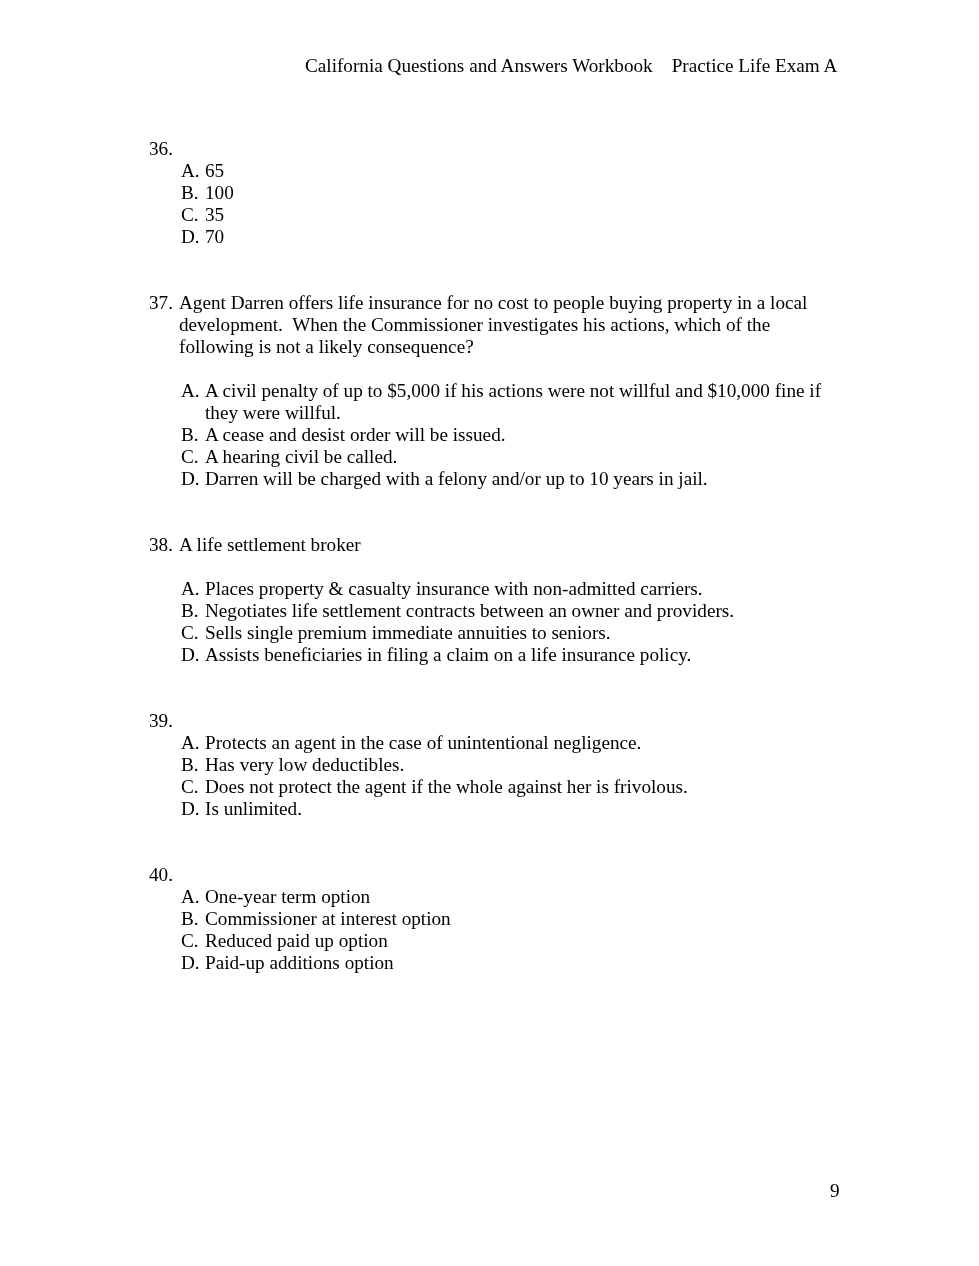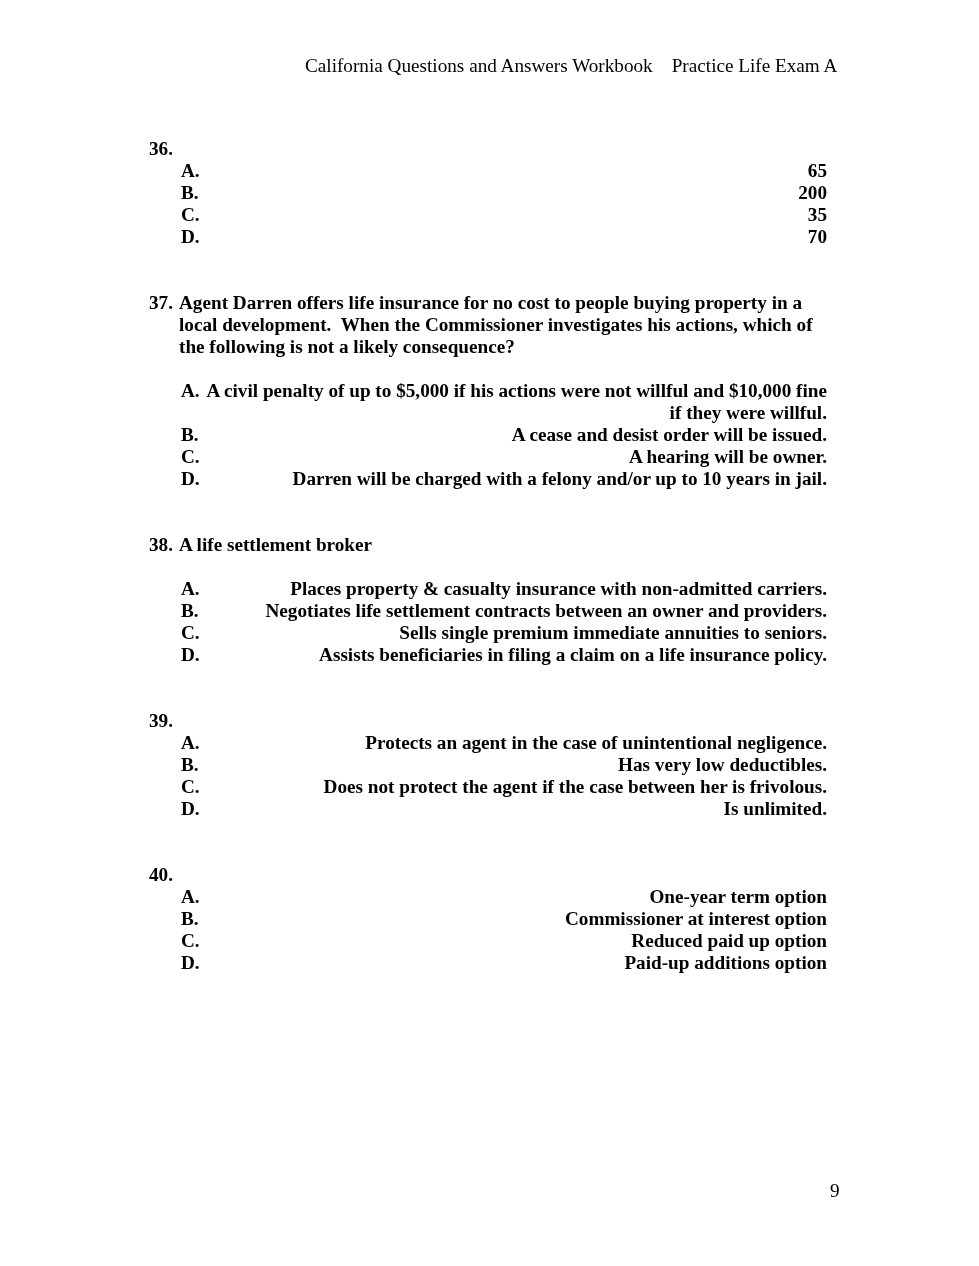--- a/index.html
+++ b/index.html
@@ -29,21 +29,20 @@
   }
   .questions {
     position: absolute;
     left: 142px;
     top: 138px;
     width: 700px;
   }
   .question {
     display: flex;
     margin: 0 0 44px 0;
-    font-weight: bold;
   }
   .qnum {
     width: 30px;
     flex: 0 0 30px;
   }
   .qbody {
     width: 648px;
     flex: 0 0 648px;
   }
   .qtext {
@@ -57,21 +56,20 @@
   .option {
     display: flex;
   }
   .letter {
     width: 24px;
     flex: 0 0 24px;
   }
   .otext {
     white-space: pre-wrap;
     width: 622px;
-    text-align: right;
   }
   .page-number {
     position: absolute;
     left: 823px;
     top: 1180px;
   }
 </style>
 </head>
 <body>
 
@@ -87,21 +85,21 @@
     <div class="question">
       <div class="qnum">36.</div>
       <div class="qbody">
         <div class="options">
           <div class="option">
             <div class="letter">A.</div>
             <div class="otext">65</div>
           </div>
           <div class="option">
             <div class="letter">B.</div>
-            <div class="otext">200</div>
+            <div class="otext">100</div>
           </div>
           <div class="option">
             <div class="letter">C.</div>
             <div class="otext">35</div>
           </div>
           <div class="option">
             <div class="letter">D.</div>
             <div class="otext">70</div>
           </div>
         </div>
@@ -116,21 +114,21 @@
           <div class="option">
             <div class="letter">A.</div>
             <div class="otext">A civil penalty of up to $5,000 if his actions were not willful and $10,000 fine if they were willful.</div>
           </div>
           <div class="option">
             <div class="letter">B.</div>
             <div class="otext">A cease and desist order will be issued.</div>
           </div>
           <div class="option">
             <div class="letter">C.</div>
-            <div class="otext">A hearing will be owner.</div>
+            <div class="otext">A hearing civil be called.</div>
           </div>
           <div class="option">
             <div class="letter">D.</div>
             <div class="otext">Darren will be charged with a felony and/or up to 10 years in jail.</div>
           </div>
         </div>
       </div>
     </div>
 
     <div class="question">
@@ -165,21 +163,21 @@
           <div class="option">
             <div class="letter">A.</div>
             <div class="otext">Protects an agent in the case of unintentional negligence.</div>
           </div>
           <div class="option">
             <div class="letter">B.</div>
             <div class="otext">Has very low deductibles.</div>
           </div>
           <div class="option">
             <div class="letter">C.</div>
-            <div class="otext">Does not protect the agent if the case between her is frivolous.</div>
+            <div class="otext">Does not protect the agent if the whole against her is frivolous.</div>
           </div>
           <div class="option">
             <div class="letter">D.</div>
             <div class="otext">Is unlimited.</div>
           </div>
         </div>
       </div>
     </div>
 
     <div class="question">

